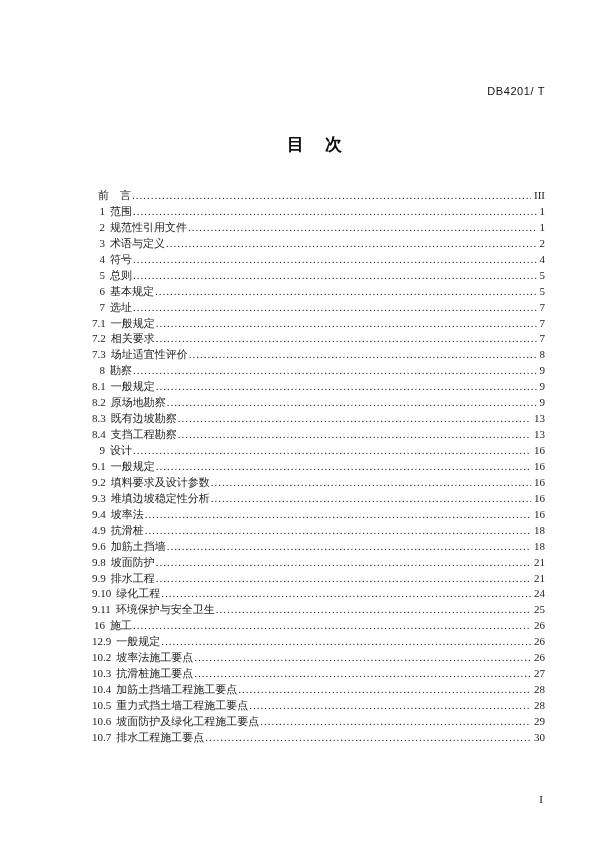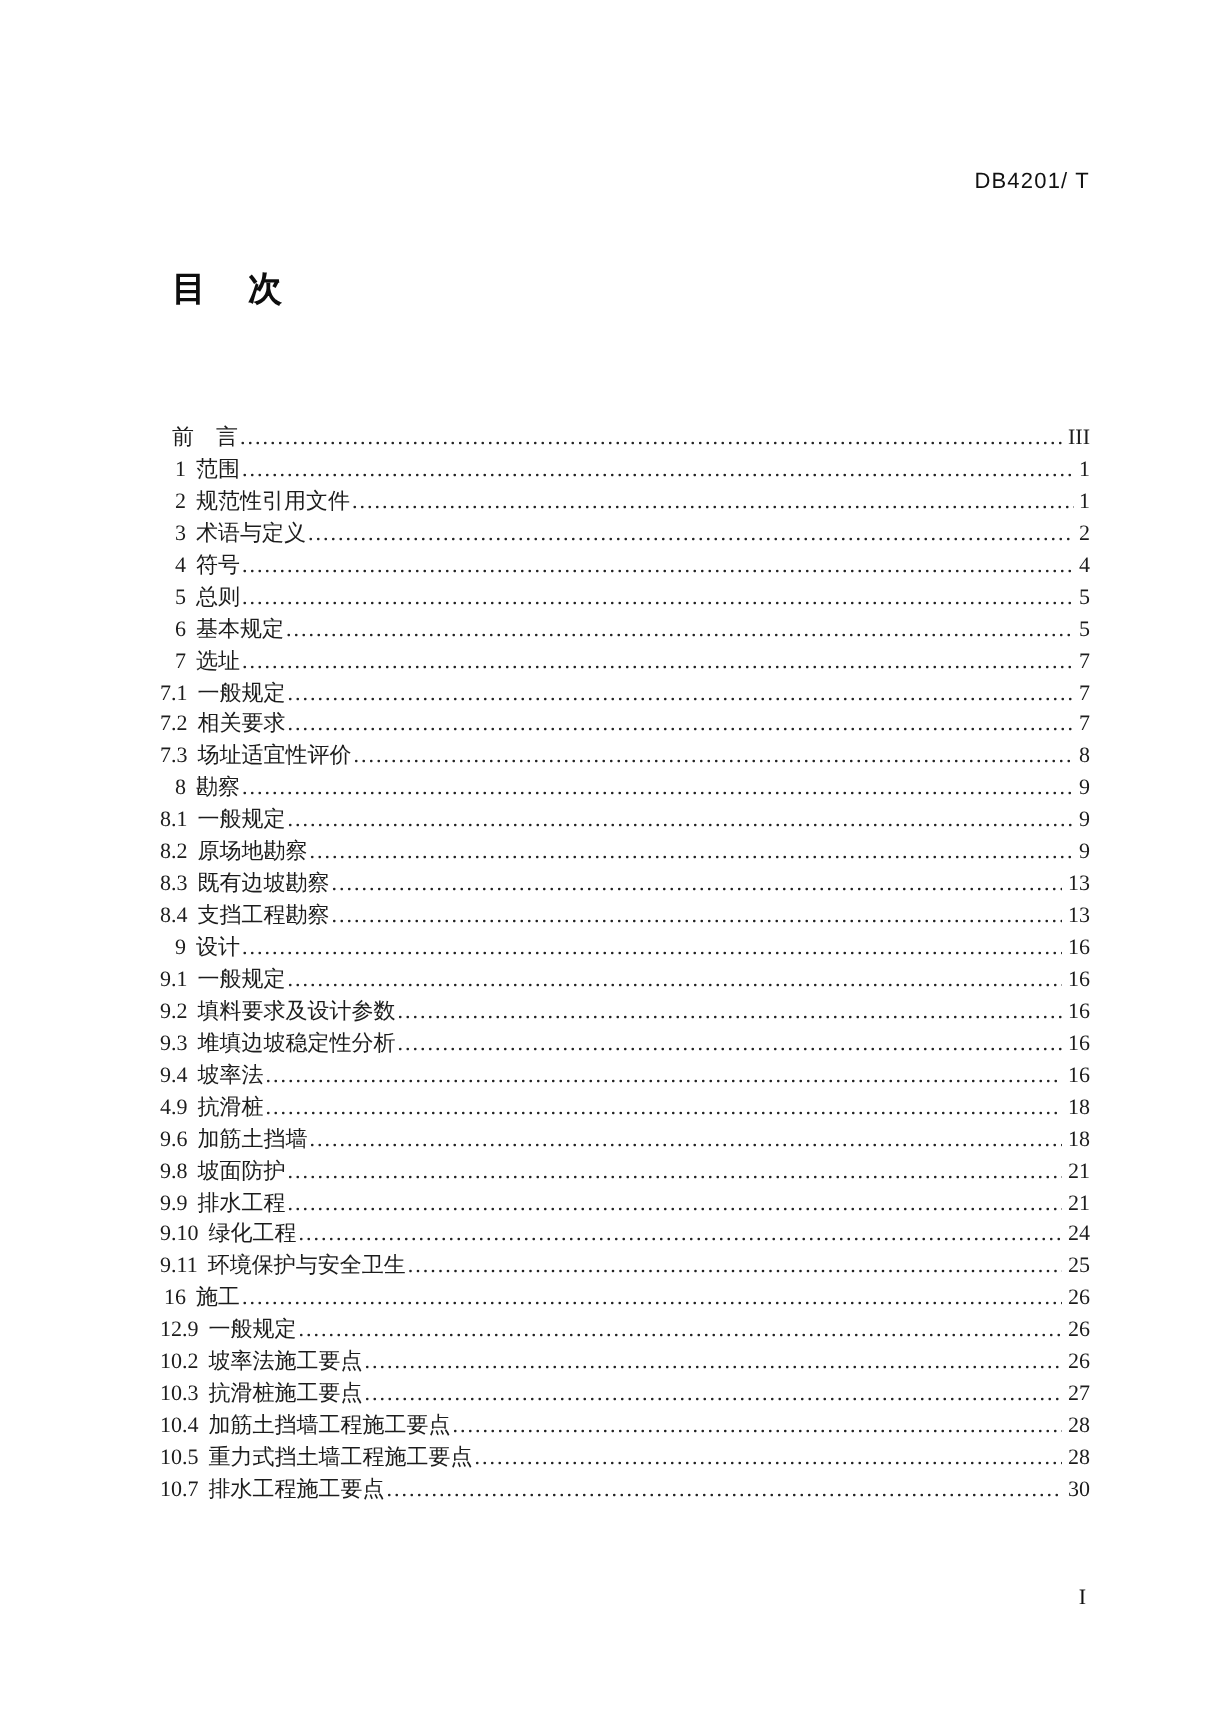--- a/index.html
+++ b/index.html
@@ -18,29 +18,30 @@
     top: 85px; right: 61px;
     font-family: "Liberation Sans", "DejaVu Sans", sans-serif;
     font-size: 11px;
     letter-spacing: 0.6px;
     color: #111;
   }
   .doc-title {
     position: absolute;
     top: 133px; left: 86px; right: 61px;
     margin: 0;
+    text-align: center;
     font-family: "Liberation Sans", "DejaVu Sans", sans-serif;
     font-weight: bold;
     font-size: 17px;
     letter-spacing: 2px;
     color: #0d0d0d;
   }
   .toc {
     position: absolute;
-    top: 188px; left: 0; right: 0;
+    top: 188px; left: 12px; right: 0;
   }
   .toc-row {
     display: flex;
     align-items: baseline;
     height: 15.95px;
     line-height: 15.95px;
     font-size: 11px;
     padding-right: 61px;
     white-space: pre;
   }
@@ -66,21 +67,20 @@
     margin-left: 1px;
     color: #222;
   }
   .toc-dots::after {
     content: "................................................................................................................................................................................................................................................................";
     letter-spacing: 1px;
   }
   .toc-page {
     flex: none;
     margin-left: 3px;
-    margin-top: 24px;
   }
   .footer-page-number {
     position: absolute;
     top: 793px; right: 63px;
     font-size: 11px;
     color: #111;
   }
 </style>
 </head>
 <body>
@@ -284,20 +284,26 @@
     <span class="toc-dots"></span>
     <span class="toc-page">28</span>
   </div>
       <div class="toc-row lvl1">
     <span class="toc-num">10.5</span>
     <span class="toc-title">重力式挡土墙工程施工要点</span>
     <span class="toc-dots"></span>
     <span class="toc-page">28</span>
   </div>
       <div class="toc-row lvl1">
+    <span class="toc-num">10.6</span>
+    <span class="toc-title">坡面防护及绿化工程施工要点</span>
+    <span class="toc-dots"></span>
+    <span class="toc-page">29</span>
+  </div>
+      <div class="toc-row lvl1">
     <span class="toc-num">10.7</span>
     <span class="toc-title">排水工程施工要点</span>
     <span class="toc-dots"></span>
     <span class="toc-page">30</span>
   </div>
     </div>
 
   <div class="footer-page-number">I</div>
 
 </div>

